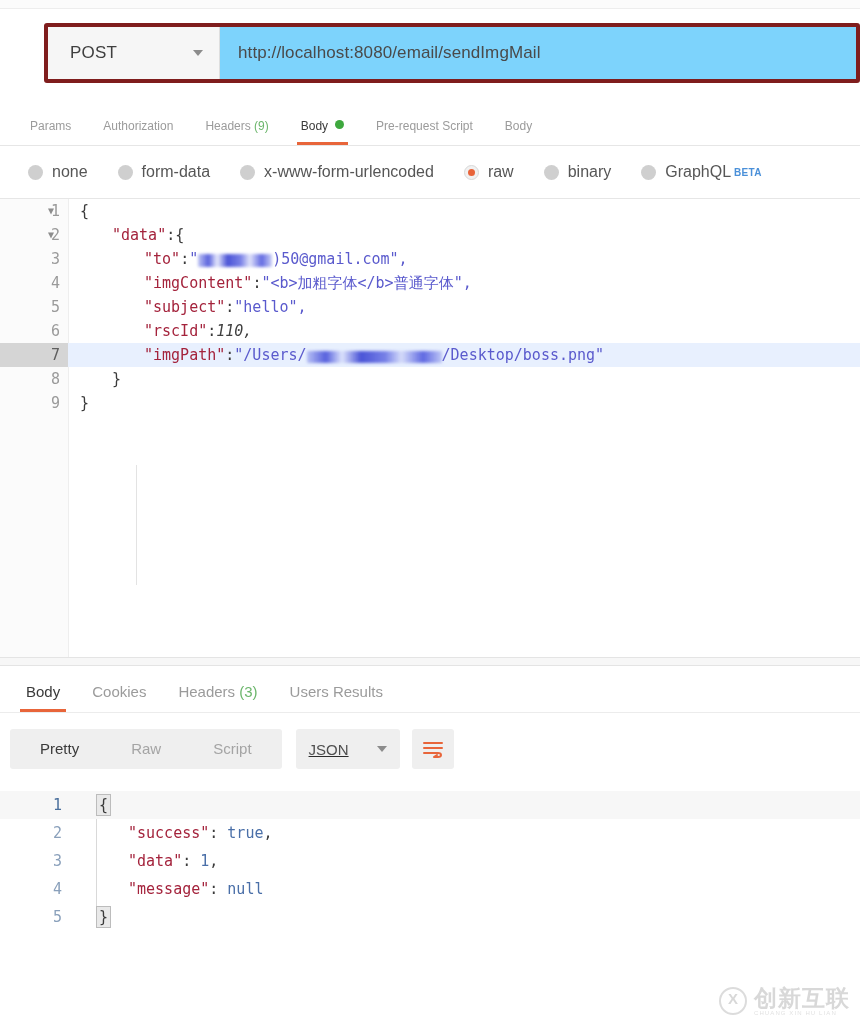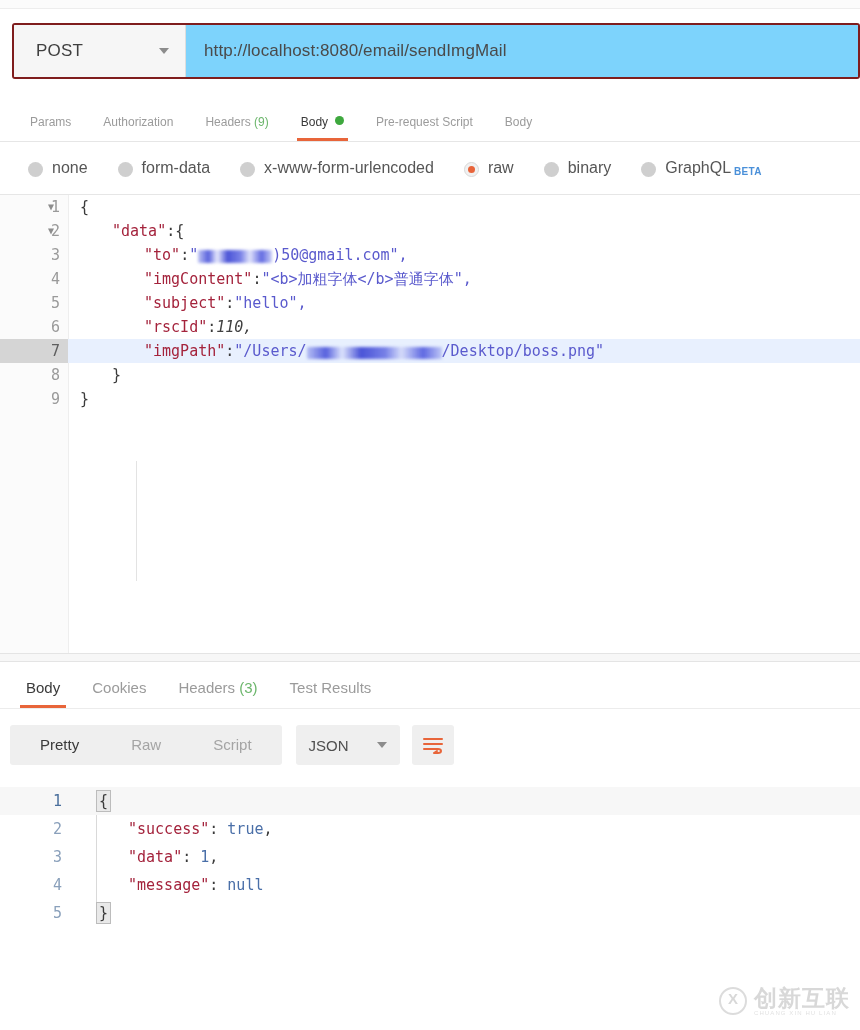--- a/index.html
+++ b/index.html
@@ -24,24 +24,25 @@
   }
 
   
   .url-row {
     padding: 14px 0 16px 12px;
     background: #ffffff;
   }
   .url-box {
     display: flex;
     height: 52px;
-    border: 2px solid #7f1d1d;
+    border: 4px solid #7f1d1d;
     border-radius: 3px;
     background: #f6f6f6;
     overflow: hidden;
+    margin-left: 32px;
   }
   .method-select {
     width: 172px;
     display: flex;
     align-items: center;
     justify-content: space-between;
     padding: 0 16px 0 22px;
     border-right: 1px solid #dedede;
     background: #f6f6f6;
     box-sizing: border-box;
@@ -107,21 +108,21 @@
     display: flex;
     align-items: center;
     height: 52px;
     padding-left: 28px;
     border-bottom: 1px solid #e6e6e6;
     background: #ffffff;
     overflow: hidden;
   }
   .radio-item {
     display: flex;
-    align-items: flex-end;
+    align-items: center;
     margin-right: 30px;
     white-space: nowrap;
   }
   .radio-dot {
     width: 15px; height: 15px;
     border-radius: 50%;
     background: #cfcfcf;
     margin-right: 9px;
     flex: none;
     position: relative;
@@ -299,20 +300,21 @@
     display: flex;
     align-items: center;
     justify-content: space-between;
     width: 104px;
     height: 40px;
     background: #efefef;
     border-radius: 3px;
     margin-left: 14px;
     padding: 0 13px;
     box-sizing: border-box;
+    text-decoration: underline;
   }
   .format-label { font-size: 15px; color: #4f4f4f; }
   .wrap-btn {
     width: 42px; height: 40px;
     background: #efefef;
     border-radius: 3px;
     margin-left: 12px;
     display: flex;
     align-items: center;
     justify-content: center;
@@ -505,21 +507,21 @@
       </div>
     </div>
 </div>
 
 <div class="splitter"></div>
 
 <div class="resp-tabs" id="resp-tabs">
     <div class="resp-tab active"><span>Body</span></div>
     <div class="resp-tab"><span>Cookies</span></div>
     <div class="resp-tab"><span>Headers</span><span class="hdr-count"> (3)</span></div>
-    <div class="resp-tab"><span>Test Results</span></div>
+    <div class="resp-tab"><span>Users Results</span></div>
   </div>
 
 <div class="resp-toolbar">
   <div class="seg-group" id="seg-group">
       <div class="seg active">Pretty</div>
       <div class="seg">Raw</div>
       <div class="seg">Script</div>
     </div>
   <div class="format-select">
     <span class="format-label">JSON</span>

